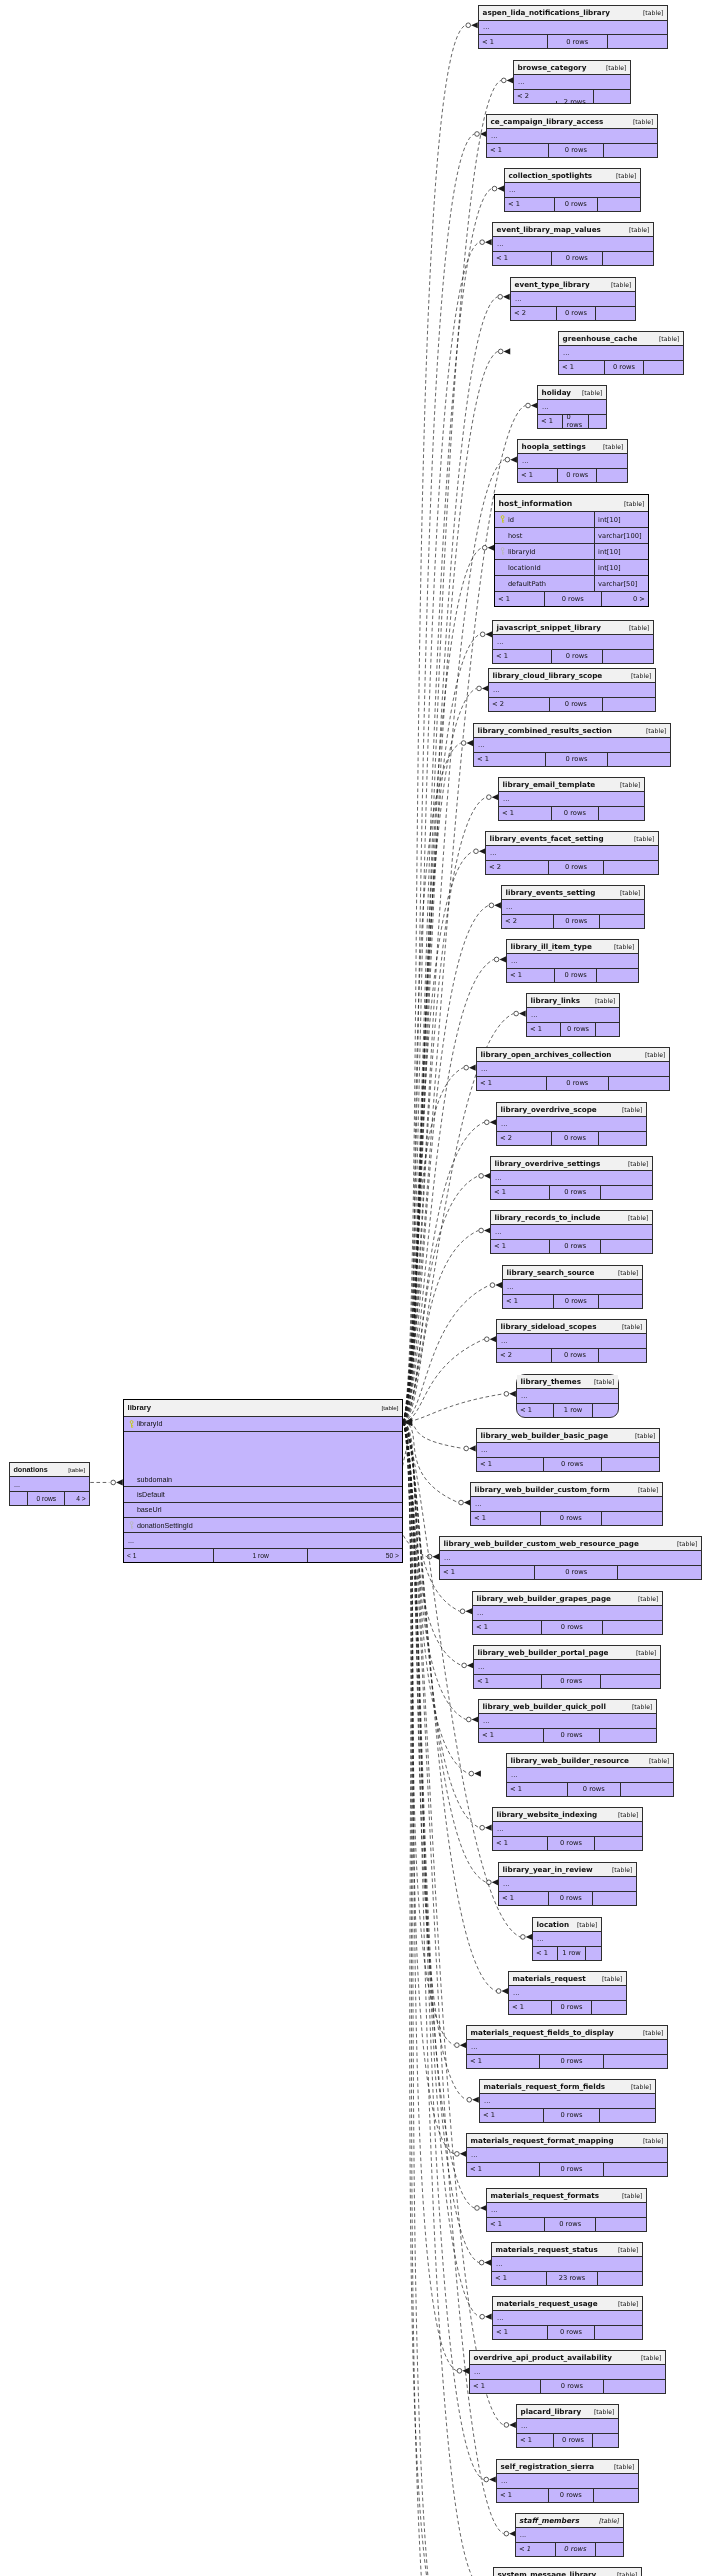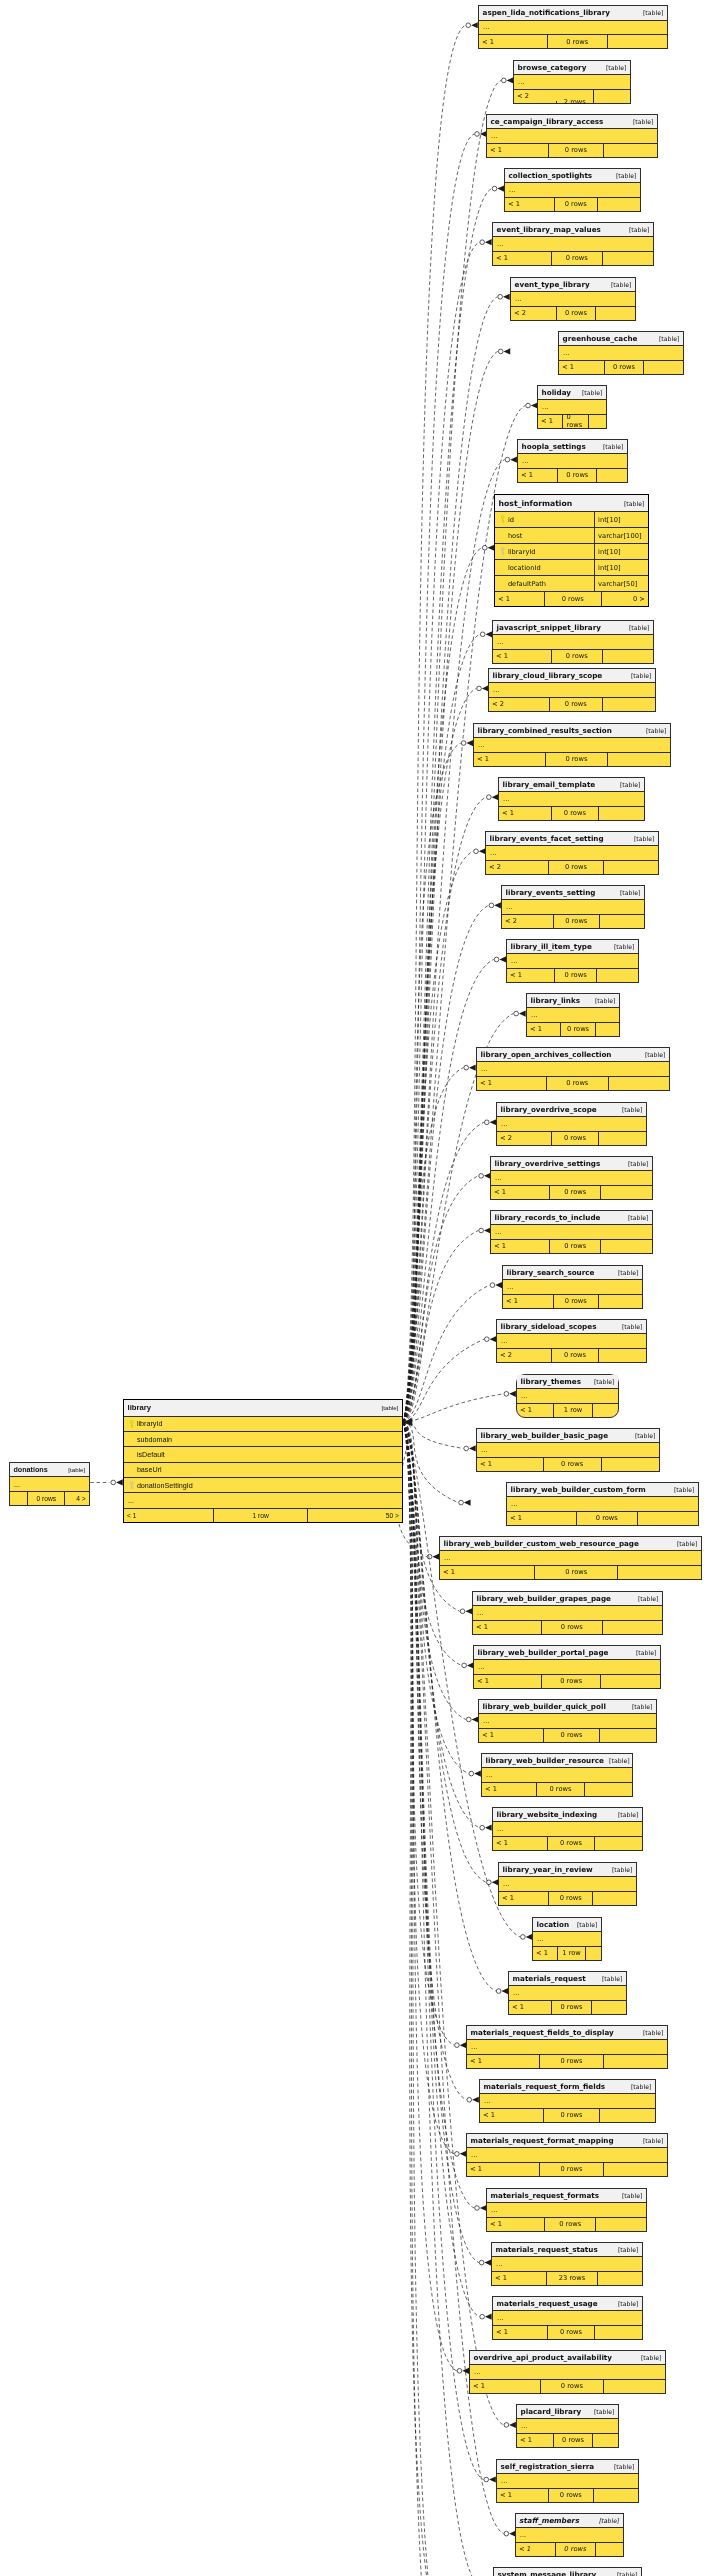--- a/index.html
+++ b/index.html
@@ -1,19 +1,19 @@
 <!DOCTYPE html>
 <html style="font-size:8.2px"><head>
 <meta charset="utf-8">
 <style>
   html,body{margin:0;padding:0;background:#fff;}
   #canvas{position:relative;width:718px;height:2799px;background:#ffffff;overflow:hidden;
           font-family:"DejaVu Sans",sans-serif;color:#111;}
   #edges{position:absolute;left:0;top:0;}
-  .tbl{position:absolute;background:#fde047;border:0.5px solid #2e2e2e;box-sizing:border-box;}
+  .tbl{position:absolute;background:#c4b5fd;border:0.5px solid #2e2e2e;box-sizing:border-box;}
   .tbl.b2{border:1px solid #000;}
   .tbl.b3{border:1.5px solid #000;}
   .tbl.narrow{font-family:"Liberation Sans",sans-serif;}
   .hdr{display:flex;justify-content:space-between;align-items:center;height:13.4px;
        background:#f1f1f1;border-bottom:0.5px solid #2e2e2e;padding:0 3.6px;white-space:nowrap;}
   .nm{font-weight:bold;font-size:7.2px;}
   .tbl.b2 .nm,.tbl.b3 .nm{font-size:7.7px;}
   .tag{font-size:6.2px;margin-left:5.2px;}
   .row{display:flex;align-items:center;height:13.4px;border-bottom:0.5px solid #2e2e2e;
        font-size:6.7px;white-space:nowrap;}
@@ -214,21 +214,21 @@
           <span class="keyspot">
             <svg width="5.2" height="8.2" viewBox="0 0 10 16">
               <circle cx="5" cy="4" r="2.8" fill="none" stroke="#c8cc00" stroke-width="1.7"></circle>
               <line x1="5" y1="6.8" x2="5" y2="14.6" stroke="#c8cc00" stroke-width="1.7"></line>
               <line x1="5" y1="11" x2="8" y2="11" stroke="#c8cc00" stroke-width="1.5"></line>
               <line x1="5" y1="14" x2="8" y2="14" stroke="#c8cc00" stroke-width="1.5"></line>
             </svg>
           </span>
           <span class="cname">libraryId</span>
         </div>
-        <div class="row" style="height: 14.4px;">
+        <div class="row" style="height: 14.4px; margin-top: 40px;">
           <span class="keyspot"></span>
           <span class="cname">subdomain</span>
         </div>
         <div class="row" style="height: 14.4px;">
           <span class="keyspot"></span>
           <span class="cname">isDefault</span>
         </div>
         <div class="row" style="height: 14.4px;">
           <span class="keyspot"></span>
           <span class="cname">baseUrl</span>
@@ -646,21 +646,21 @@
         </div>
         <div class="row dots">
           <span class="cname">...</span>
         </div>
         <div class="ftr">
           <span style="width: 36%;">&lt; 1</span>
           <span style="width: 32%;">0 rows</span>
           <span style="width: 32%;"></span>
         </div>
       </div>
-      <div class="tbl" style="left: 470px; top: 1482px; width: 193px; margin-left: 36px;">
+      <div class="tbl" style="left: 470px; top: 1482px; width: 193px;">
         <div class="hdr">
           <span class="nm">library_web_builder_custom_form</span>
           <span class="tag">[table]</span>
         </div>
         <div class="row dots">
           <span class="cname">...</span>
         </div>
         <div class="ftr">
           <span style="width: 36%;">&lt; 1</span>
           <span style="width: 32%;">0 rows</span>
@@ -716,21 +716,21 @@
         </div>
         <div class="row dots">
           <span class="cname">...</span>
         </div>
         <div class="ftr">
           <span style="width: 36%;">&lt; 1</span>
           <span style="width: 32%;">0 rows</span>
           <span style="width: 32%;"></span>
         </div>
       </div>
-      <div class="tbl" style="left: 481px; top: 1753px; width: 152px;">
+      <div class="tbl" style="left: 506px; top: 1753px; width: 168px;">
         <div class="hdr">
           <span class="nm">library_web_builder_resource</span>
           <span class="tag">[table]</span>
         </div>
         <div class="row dots">
           <span class="cname">...</span>
         </div>
         <div class="ftr">
           <span style="width: 36%;">&lt; 1</span>
           <span style="width: 32%;">0 rows</span>

